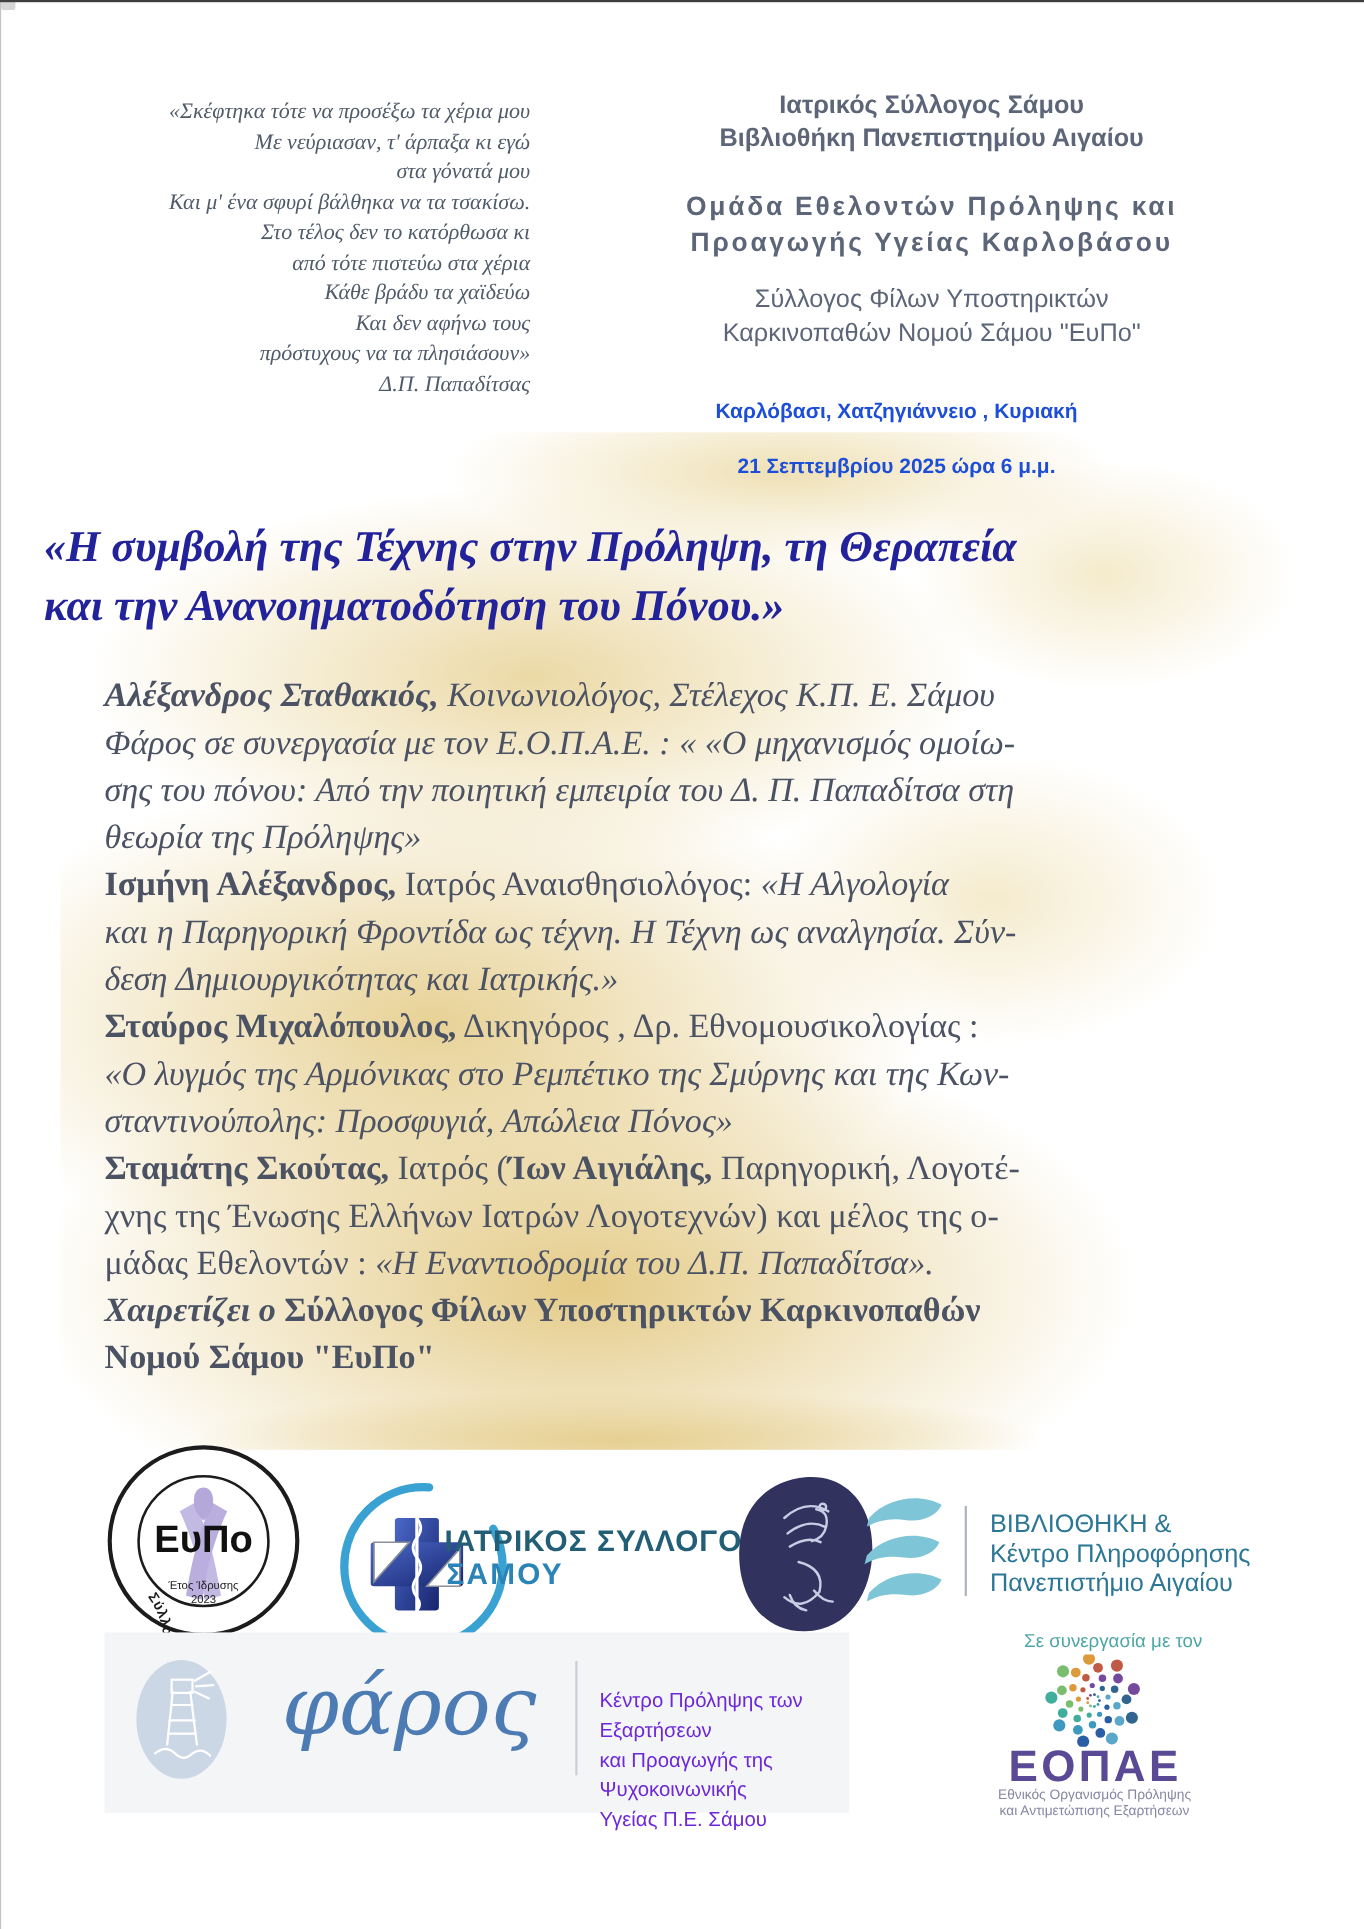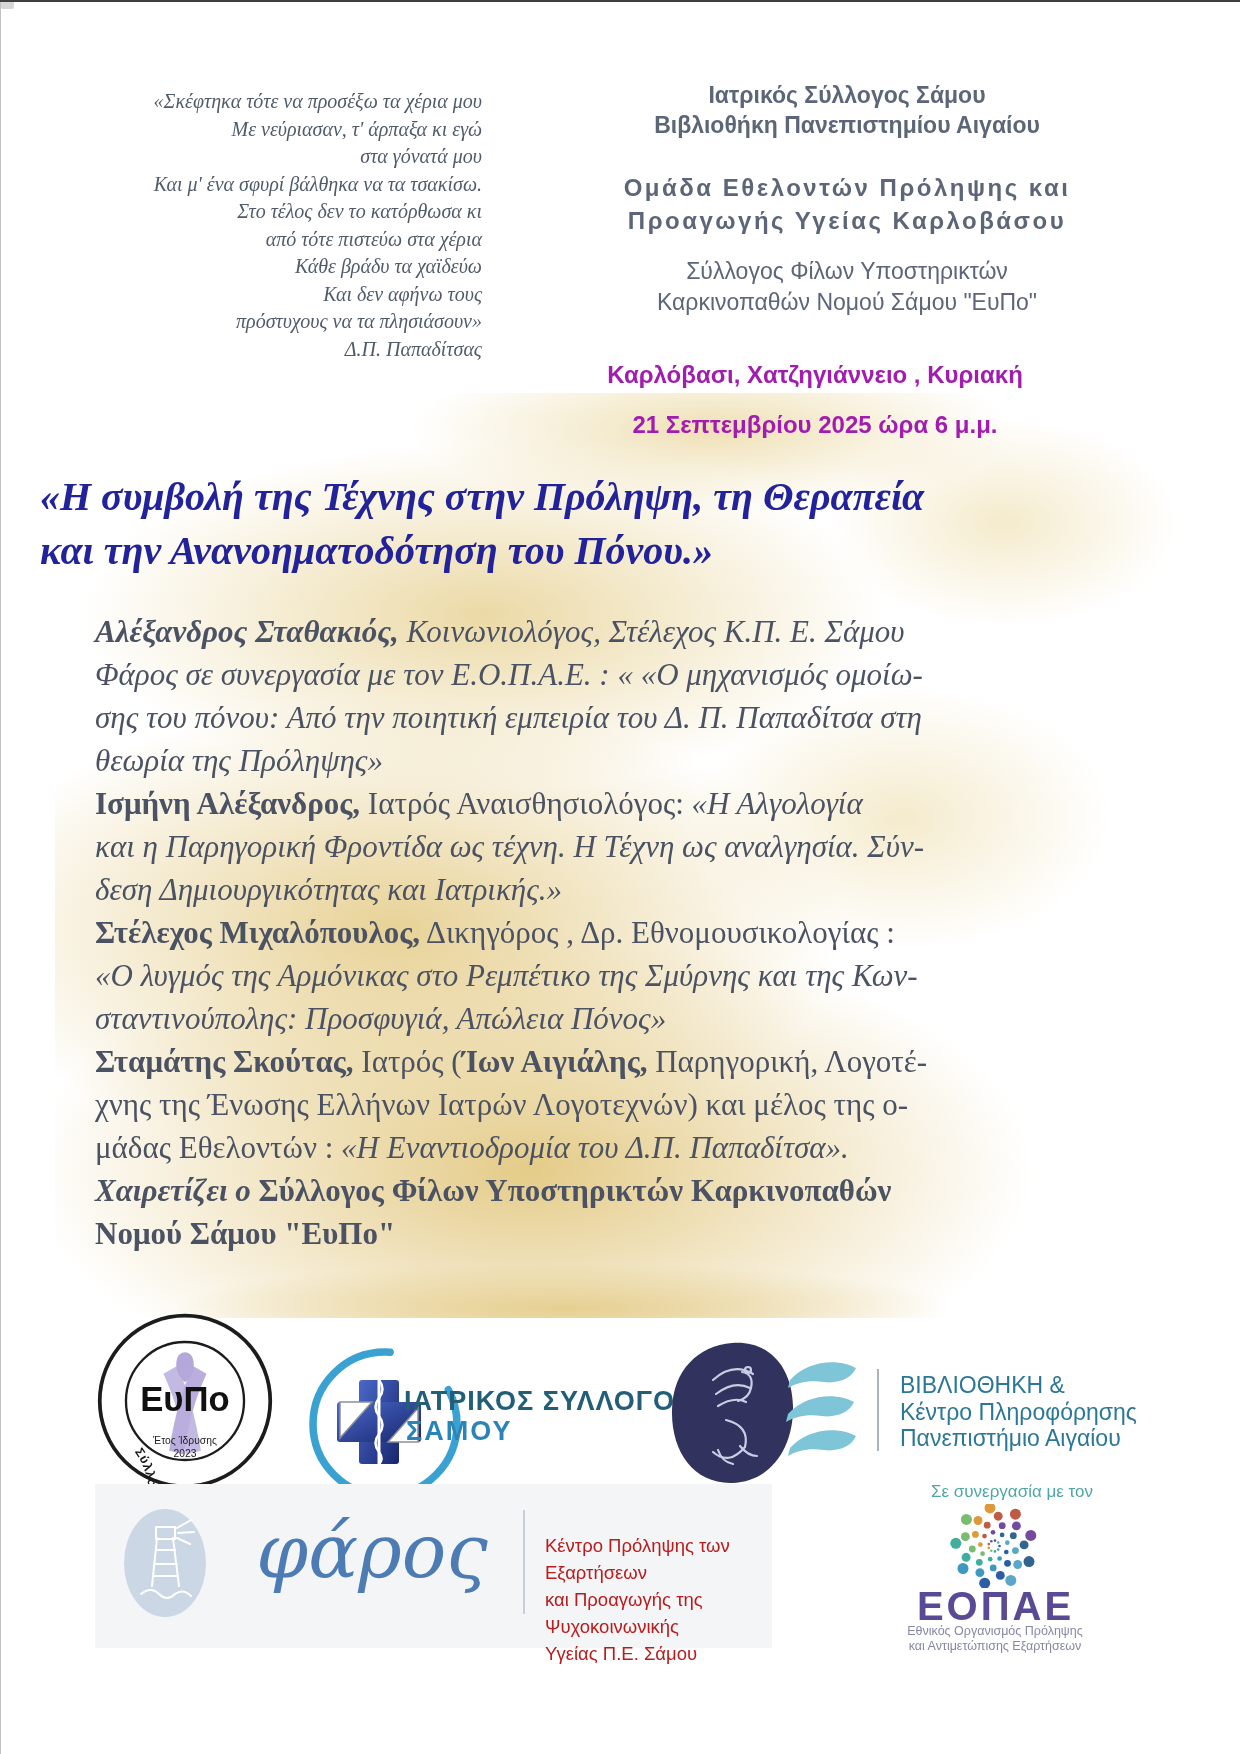--- a/index.html
+++ b/index.html
@@ -23,22 +23,22 @@
   .z{z-index:2;}
   
   #quote{left:70px;top:88px;width:412px;text-align:right;color:#505b6a;
          font-family:"Liberation Serif","DejaVu Serif",serif;font-style:italic;
          font-size:20px;line-height:27.5px;}
   
   .rcol{width:630px;text-align:center;color:#5c6678;}
   #orgs{left:532px;top:80px;font-size:23px;line-height:30px;font-weight:600;}
   #group{left:532px;top:171px;font-size:24px;line-height:33px;font-weight:700;letter-spacing:2.5px;}
   #assoc{left:532px;top:256px;font-size:23px;line-height:31px;font-weight:400;}
-  #venue{left:500px;top:350px;width:630px;text-align:center;color:#a21caf;
-         font-size:24px;line-height:50px;font-weight:700;}
+  #venue{left:500px;top:350px;width:630px;text-align:center;color:#1d4ed8;
+         font-size:19px;line-height:50px;font-weight:700;}
   
   #title{left:40px;top:470px;width:1010px;text-align:left;color:#22229a;
          font-family:"Liberation Serif","DejaVu Serif",serif;font-style:italic;font-weight:700;
          font-size:40px;line-height:54px;white-space:nowrap;}
   
   #program{left:95px;top:610px;width:1075px;color:#4a5263;
            font-family:"Liberation Serif","DejaVu Serif",serif;font-size:31px;}
   .pline{height:43px;line-height:43px;white-space:nowrap;}
   .s-bi{font-weight:700;font-style:italic;}
   .s-b{font-weight:700;}
@@ -48,21 +48,21 @@
   #medical-text-1{left:404px;top:1386px;font-size:27px;font-weight:700;color:#235e77;letter-spacing:1px;}
   #medical-text-2{left:406px;top:1416px;font-size:27px;font-weight:700;color:#2b84b8;letter-spacing:2px;}
   #lib-divider{left:877px;top:1369px;width:2px;height:82px;background:#aab4bc;}
   #library-text{left:900px;top:1372px;width:270px;font-size:23px;line-height:26.5px;color:#2d7796;}
   
   #faros-panel{left:95px;top:1484px;width:677px;height:164px;background:#f3f5f7;}
   #faros-oval{left:123px;top:1508px;width:84px;height:110px;}
   #faros-script{left:232px;top:1496px;width:280px;text-align:center;color:#4c7cb3;
                 font-family:"DejaVu Serif",serif;font-style:italic;font-size:74px;line-height:110px;}
   #faros-divider{left:523px;top:1510px;width:2px;height:104px;background:#c9cfd6;}
-  #faros-desc{left:545px;top:1532px;width:225px;font-size:18.5px;line-height:27px;color:#b91c1c;}
+  #faros-desc{left:545px;top:1532px;width:225px;font-size:18.5px;line-height:27px;color:#6d28d9;}
   
   #eopae-collab{left:898px;top:1482px;width:195px;text-align:right;font-size:17px;color:#4fa6a6;}
   #eopae-spiral{left:948px;top:1504px;}
   #eopae-name{left:898px;top:1584px;width:195px;text-align:center;font-size:40px;font-weight:700;
               color:#5a4a96;letter-spacing:3px;}
   #eopae-desc{left:890px;top:1624px;width:210px;text-align:center;font-size:12.5px;line-height:14.5px;color:#8787a5;}
 </style>
 </head>
 <body>
 
@@ -110,21 +110,21 @@
   </div>
 
   <div class="abs z" id="program">
       <div class="pline"><span class="s-bi">Αλέξανδρος Σταθακιός,</span><span class="s-i"> Κοινωνιολόγος, Στέλεχος Κ.Π. Ε. Σάμου</span></div>
       <div class="pline"><span class="s-i">Φάρος σε συνεργασία με τον Ε.Ο.Π.Α.Ε. : « «Ο μηχανισμός ομοίω-</span></div>
       <div class="pline"><span class="s-i">σης του πόνου: Από την ποιητική εμπειρία του Δ. Π. Παπαδίτσα στη</span></div>
       <div class="pline"><span class="s-i">θεωρία της Πρόληψης»</span></div>
       <div class="pline"><span class="s-b">Ισμήνη Αλέξανδρος,</span><span class="s-r"> Ιατρός Αναισθησιολόγος: </span><span class="s-i">«Η Αλγολογία</span></div>
       <div class="pline"><span class="s-i">και η Παρηγορική Φροντίδα ως τέχνη. Η Τέχνη ως αναλγησία. Σύν-</span></div>
       <div class="pline"><span class="s-i">δεση Δημιουργικότητας και Ιατρικής.»</span></div>
-      <div class="pline"><span class="s-b">Στέλεχος Μιχαλόπουλος,</span><span class="s-r"> Δικηγόρος , Δρ. Εθνομουσικολογίας :</span></div>
+      <div class="pline"><span class="s-b">Σταύρος Μιχαλόπουλος,</span><span class="s-r"> Δικηγόρος , Δρ. Εθνομουσικολογίας :</span></div>
       <div class="pline"><span class="s-i">«Ο λυγμός της Αρμόνικας στο Ρεμπέτικο της Σμύρνης και της Κων-</span></div>
       <div class="pline"><span class="s-i">σταντινούπολης: Προσφυγιά, Απώλεια Πόνος»</span></div>
       <div class="pline"><span class="s-b">Σταμάτης Σκούτας,</span><span class="s-r"> Ιατρός (</span><span class="s-b">Ίων Αιγιάλης,</span><span class="s-r"> Παρηγορική, Λογοτέ-</span></div>
       <div class="pline"><span class="s-r">χνης της Ένωσης Ελλήνων Ιατρών Λογοτεχνών) και μέλος της ο-</span></div>
       <div class="pline"><span class="s-r">μάδας Εθελοντών : </span><span class="s-i">«Η Εναντιοδρομία του Δ.Π. Παπαδίτσα».</span></div>
       <div class="pline"><span class="s-bi">Χαιρετίζει ο </span><span class="s-b">Σύλλογος Φίλων Υποστηρικτών Καρκινοπαθών</span></div>
       <div class="pline"><span class="s-b">Νομού Σάμου "ΕυΠο"</span></div>
     </div>
 
   <svg class="abs z" id="eupo-seal" style="left:96px;top:1312px" width="178" height="178" viewBox="0 0 190 190">

